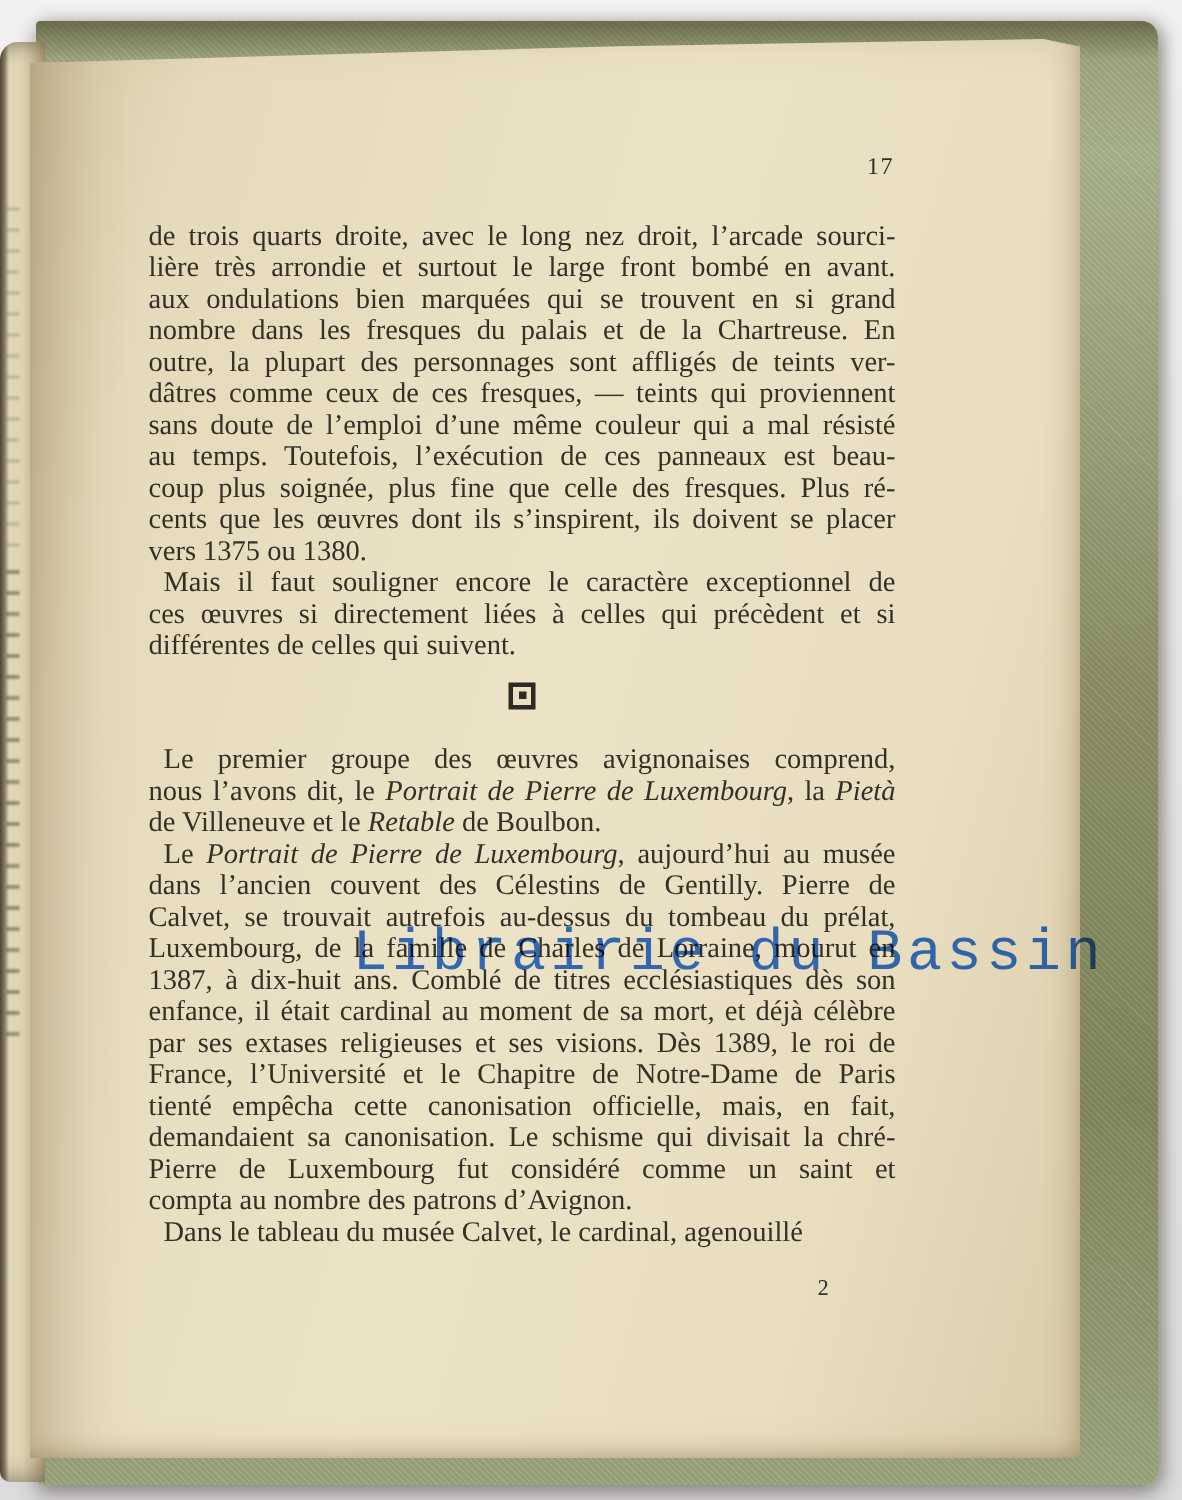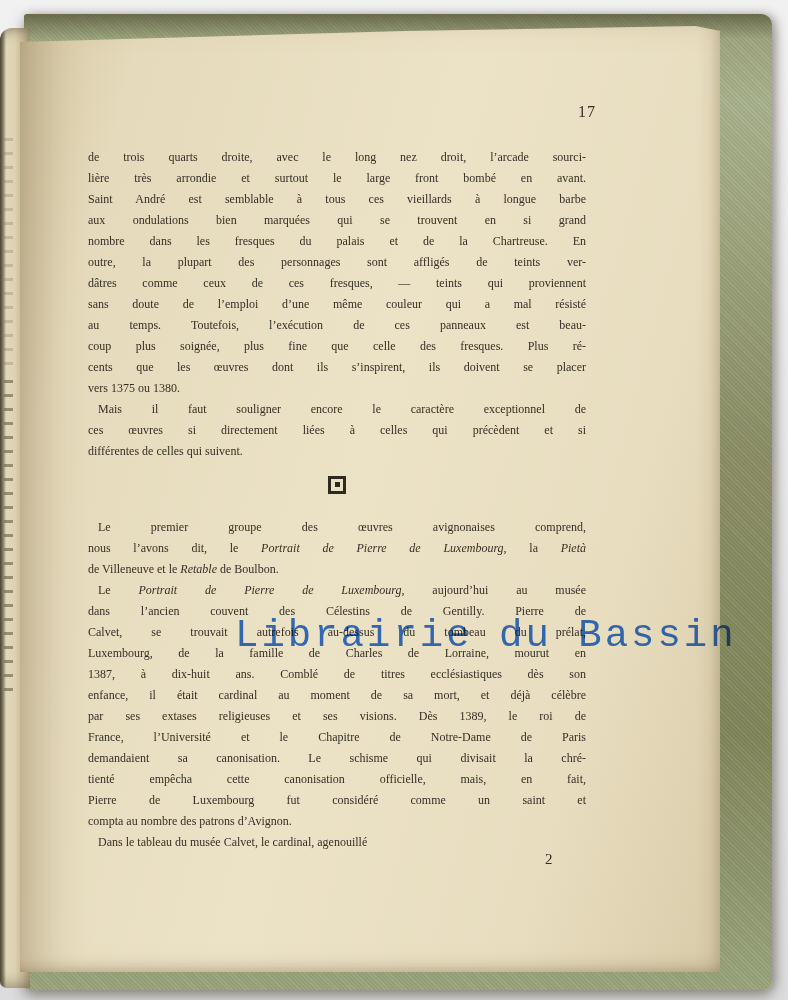--- a/index.html
+++ b/index.html
@@ -40,22 +40,22 @@
   .page{
     position:absolute;left:20px;top:26px;width:700px;height:946px;
     clip-path:polygon(0 16px,55% 5px,96.5% 0,100% 5px,100% 100%,0 100%);
     background:linear-gradient(105deg,#d5c8a5 0%,#e5dabb 13%,#ece2c6 48%,#e8ddbf 78%,#dbcead 97%);
     box-shadow:inset 42px 0 48px -26px rgba(118,92,56,.38),
                inset -14px 0 20px -12px rgba(122,102,62,.42),
                inset 0 -10px 16px -10px rgba(110,92,55,.45),
                2px 0 0 rgba(92,82,52,.55),6px 0 6px rgba(70,62,40,.35);
   }
   
-  .textblock{position:absolute;left:68px;top:121px;width:498px;color:#362f26;
-    font-size:12px;line-height:21px;}
+  .textblock{position:absolute;left:79px;top:121px;width:498px;color:#362f26;
+    font-size:19px;line-height:21px;}
   .running-head{
     position:absolute;left:78px;top:75px;width:498px;height:21px;color:#3f3930;
     font-size:16px;line-height:21px;font-style:italic;text-align:center;
     letter-spacing:6.5px;word-spacing:9px;
   }
   .folio{
     position:absolute;right:0;top:0;font-style:normal;letter-spacing:1px;word-spacing:normal;
     font-size:16px;color:#362f26;
   }
   .para{margin:0;}
@@ -93,21 +93,20 @@
 
   <div class="running-head">
     <span class="folio">17</span>
   </div>
 
   <div class="textblock">
     <div id="paras-top">
         <div class="para">
           <div class="line"><span>de trois quarts droite, avec le long nez droit, l’arcade sourci-</span></div>
           <div class="line"><span>lière très arrondie et surtout le large front bombé en avant.</span></div>
-          <div class="line"><span>Saint André est semblable à tous ces vieillards à longue barbe</span></div>
           <div class="line"><span>aux ondulations bien marquées qui se trouvent en si grand</span></div>
           <div class="line"><span>nombre dans les fresques du palais et de la Chartreuse. En</span></div>
           <div class="line"><span>outre, la plupart des personnages sont affligés de teints ver-</span></div>
           <div class="line"><span>dâtres comme ceux de ces fresques, — teints qui proviennent</span></div>
           <div class="line"><span>sans doute de l’emploi d’une même couleur qui a mal résisté</span></div>
           <div class="line"><span>au temps. Toutefois, l’exécution de ces panneaux est beau-</span></div>
           <div class="line"><span>coup plus soignée, plus fine que celle des fresques. Plus ré-</span></div>
           <div class="line"><span>cents que les œuvres dont ils s’inspirent, ils doivent se placer</span></div>
           <div class="line pg-last"><span>vers 1375 ou 1380.</span></div>
         </div>
@@ -130,22 +129,22 @@
         </div>
         <div class="para">
           <div class="line indent"><span>Le </span><i>Portrait de Pierre de Luxembourg</i><span>, aujourd’hui au musée</span></div>
           <div class="line"><span>dans l’ancien couvent des Célestins de Gentilly. Pierre de</span></div>
           <div class="line"><span>Calvet, se trouvait autrefois au-dessus du tombeau du prélat,</span></div>
           <div class="line"><span>Luxembourg, de la famille de Charles de Lorraine, mourut en</span></div>
           <div class="line"><span>1387, à dix-huit ans. Comblé de titres ecclésiastiques dès son</span></div>
           <div class="line"><span>enfance, il était cardinal au moment de sa mort, et déjà célèbre</span></div>
           <div class="line"><span>par ses extases religieuses et ses visions. Dès 1389, le roi de</span></div>
           <div class="line"><span>France, l’Université et le Chapitre de Notre-Dame de Paris</span></div>
+          <div class="line"><span>tienté empêcha cette canonisation officielle, mais, en fait,</span></div>
           <div class="line"><span>demandaient sa canonisation. Le schisme qui divisait la chré-</span></div>
-          <div class="line"><span>tienté empêcha cette canonisation officielle, mais, en fait,</span></div>
           <div class="line"><span>Pierre de Luxembourg fut considéré comme un saint et</span></div>
           <div class="line pg-last"><span>compta au nombre des patrons d’Avignon.</span></div>
         </div>
         <div class="para">
           <div class="line indent pg-last"><span>Dans le tableau du musée Calvet, le cardinal, agenouillé</span></div>
         </div>
       </div>
   </div>
 
   <div class="signature">2</div>

